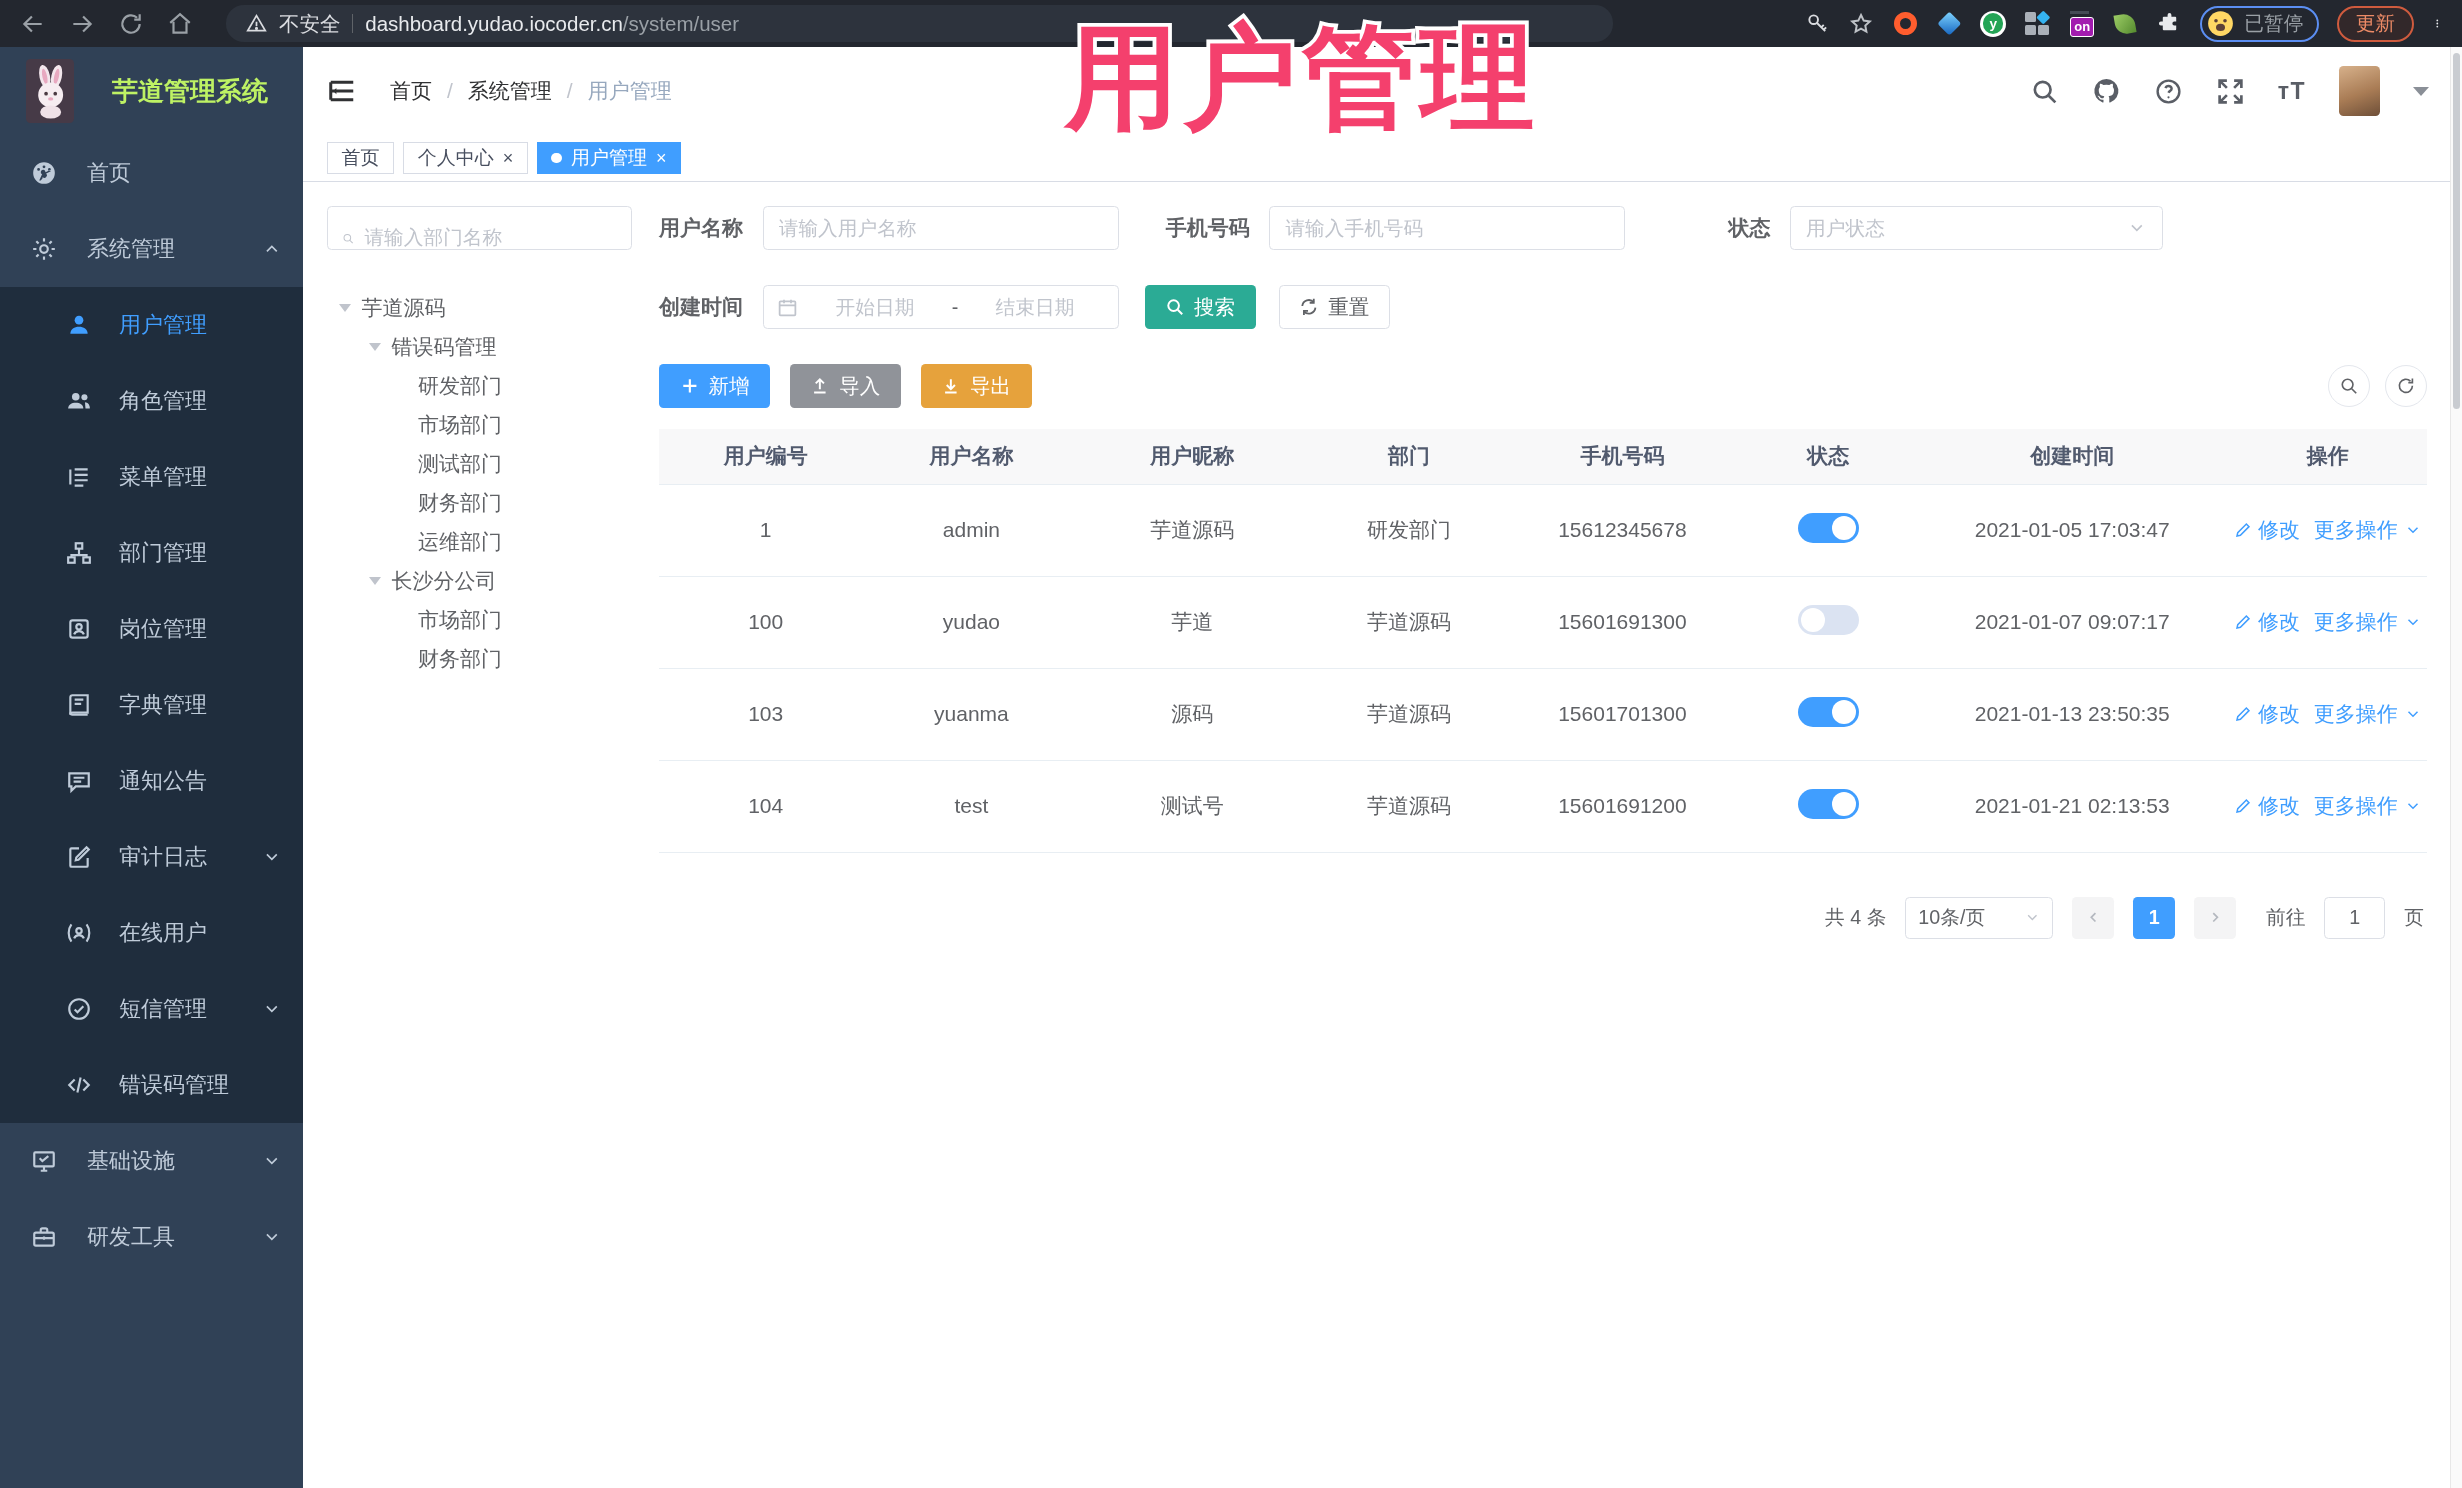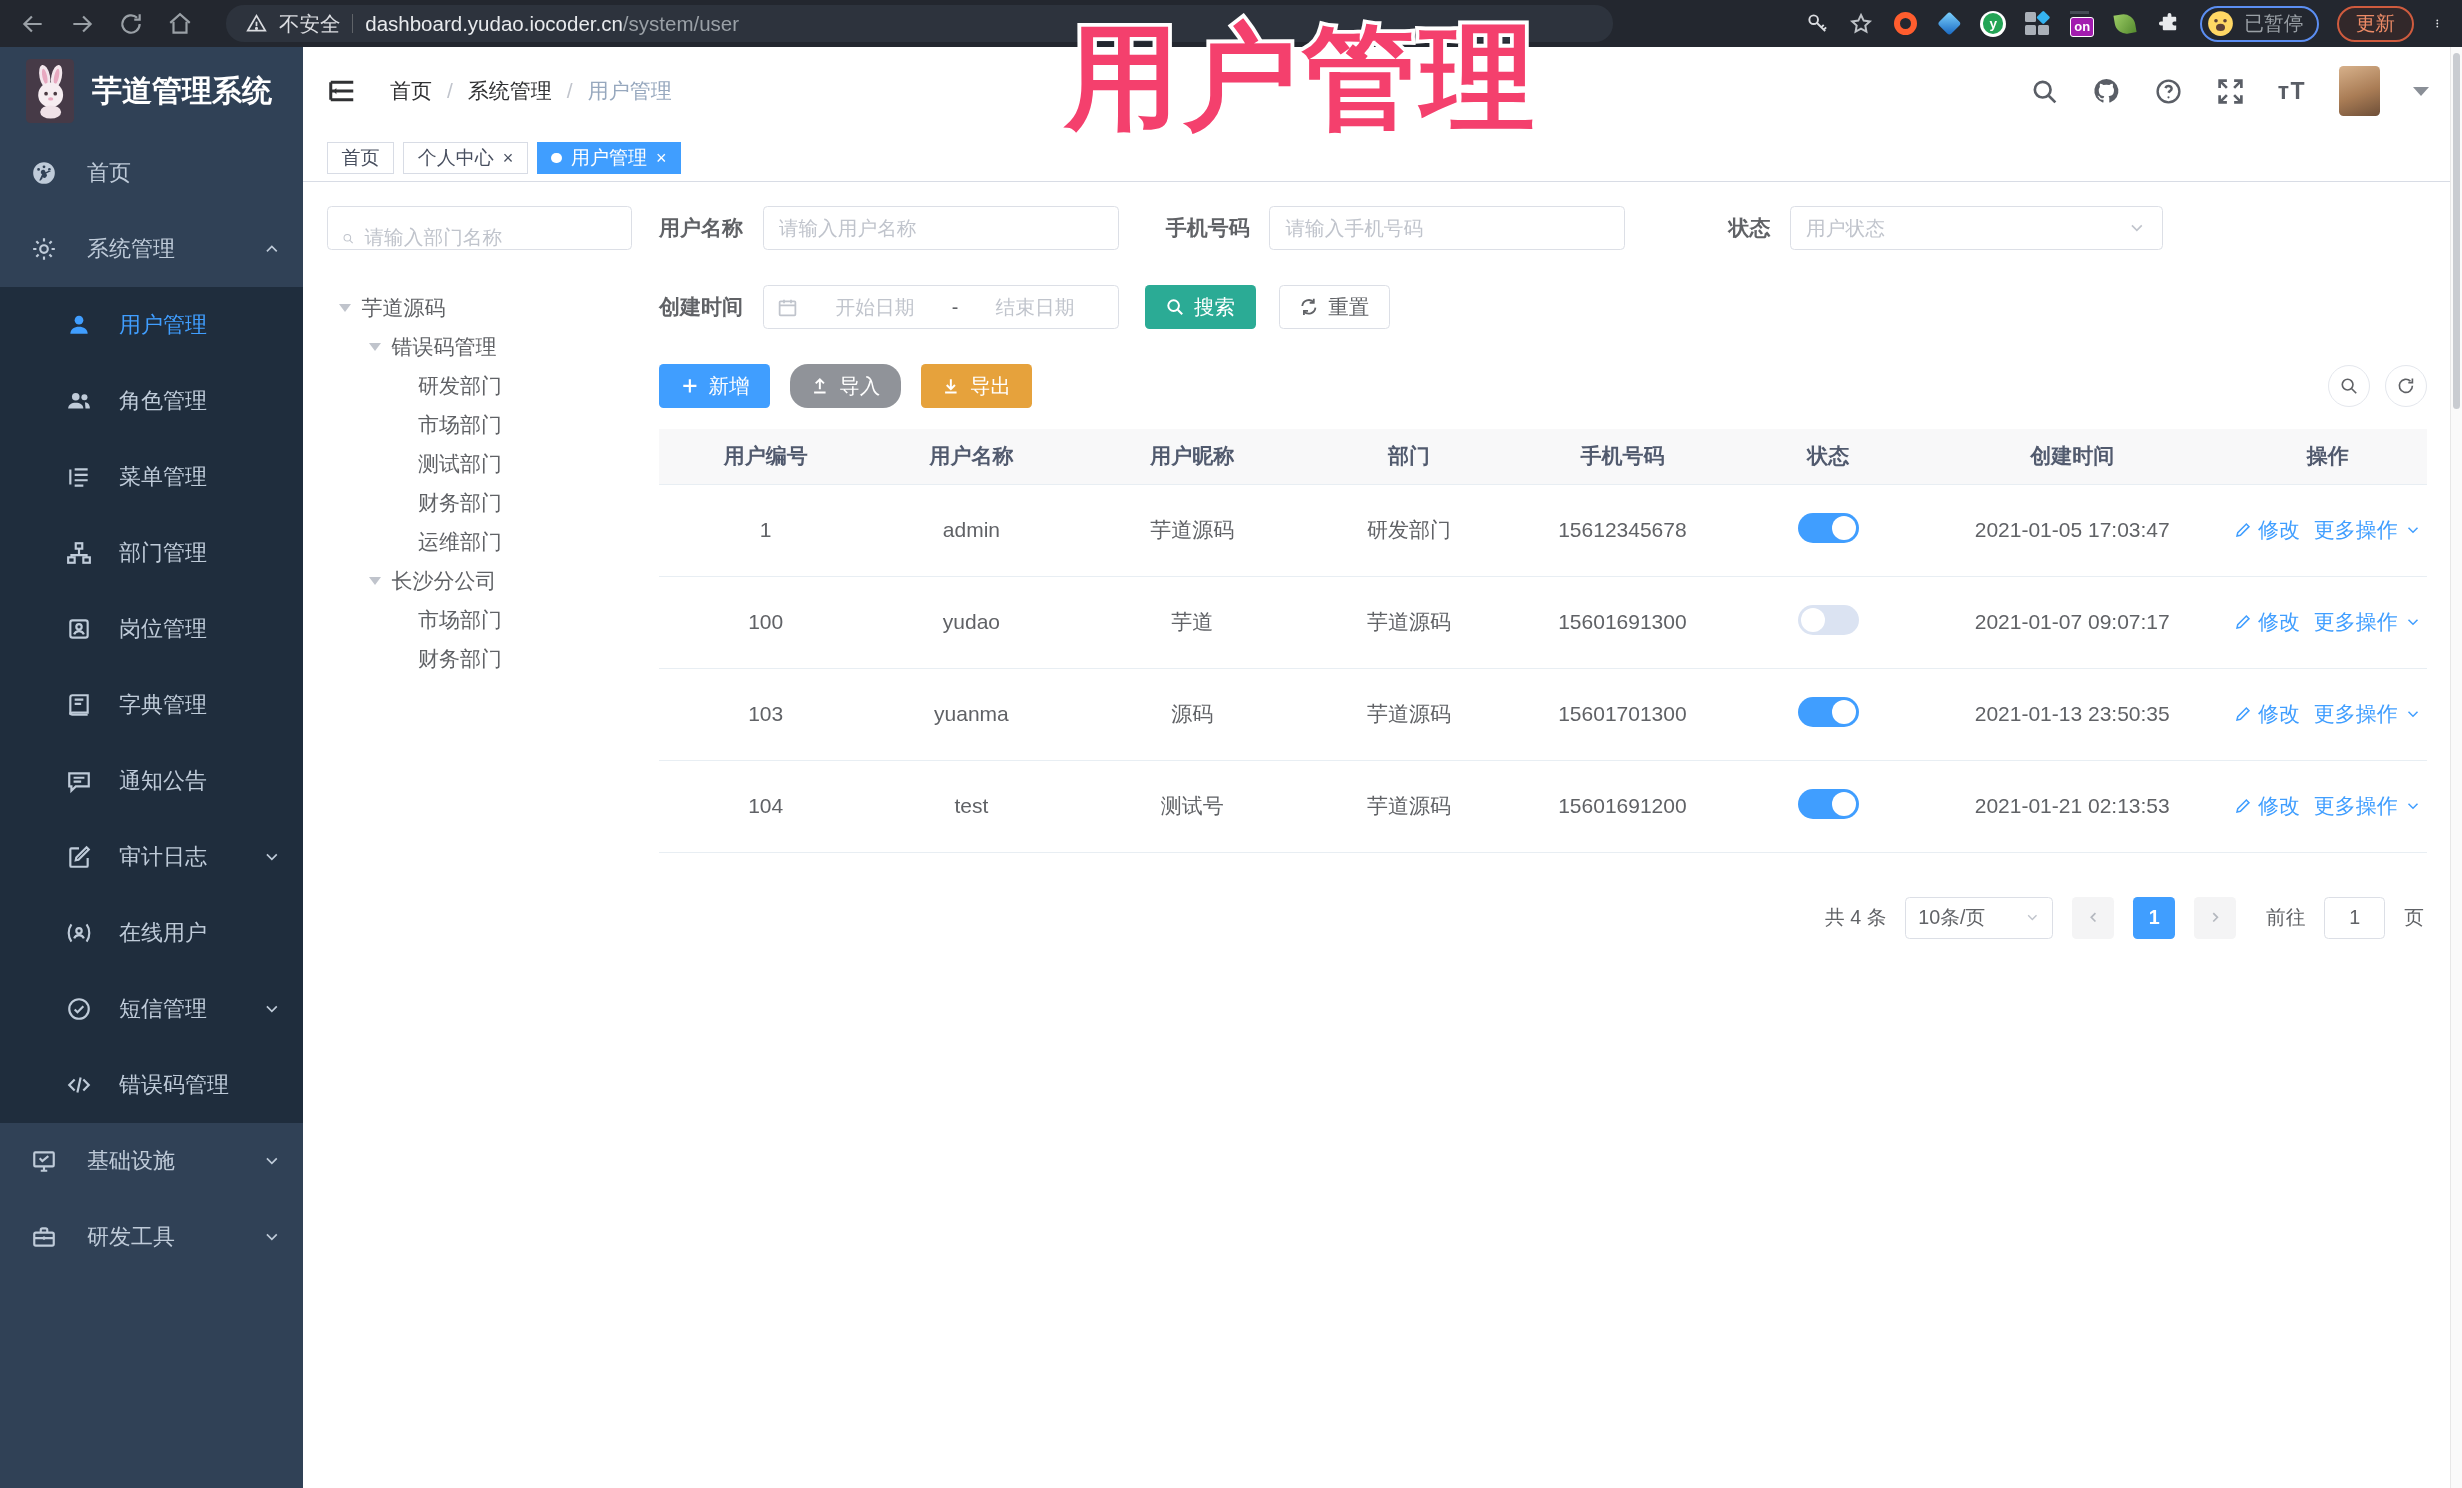--- a/index.html
+++ b/index.html
@@ -49,21 +49,21 @@
   .watermark { position:absolute; left:1065px; top:1.5px; z-index:60; font-size:114px;
     font-weight:bold; letter-spacing:4.5px; color:#f4406d;
     -webkit-text-stroke:7.6px #ffffff; paint-order:stroke fill; pointer-events:none; }
 
   
   .app { display:flex; height:1441px; position:relative; }
   .sidebar { width:303px; background:#304156; color:#bfcbd9; flex-shrink:0; }
   .logo-row { height:88px; display:flex; align-items:center; gap:18px; padding-left:26px; }
   .logo-img { width:48px; height:64px; border-radius:4.5px; background:#463a47; display:flex;
     align-items:center; justify-content:center; overflow:hidden; }
-  .logo-title { color:#ffffff; font-size:30px; font-weight:bold; }
+  .logo-title { color:#bef264; font-size:26px; font-weight:bold;margin-left:20px; }
   .menu-item { height:76px; display:flex; align-items:center; padding:0 21px 0 30px;
     font-size:22px; cursor:pointer; }
   .menu-item .micon { width:27px; height:27px; margin-right:30px; color:#bfcbd9; }
   .menu-item .chev { margin-left:auto; width:19.7px; height:19.7px; color:#bfcbd9; }
   .submenu { background:#1f2d3d; }
   .submenu .menu-item { padding-left:65px; }
   .submenu .menu-item .micon { margin-right:27px; }
   .menu-item.active { color:#409eff; }
   .menu-item.active .micon { color:#409eff; }
 
@@ -120,21 +120,21 @@
   .date-range svg { width:21px; height:21px; flex-shrink:0; }
   .date-range .dtxt { flex:1; text-align:center; }
   .date-range .dsep { color:#606266; }
   .btn { display:inline-flex; align-items:center; gap:9px; height:44px; padding:0 19.7px;
     border-radius:4.5px; font-size:20.5px; cursor:pointer; border:0.8px solid transparent; }
   .btn svg { width:19.7px; height:19.7px; }
   .btn-search { background:#2bab95; color:#fff; margin-left:26px; }
   .btn-reset { background:#fff; color:#606266; border-color:#dcdfe6; margin-left:23px; }
   .toolbar { display:flex; align-items:center; margin:4.5px 0 21px; }
   .btn-add { background:#409eff; color:#fff;justify-content:center; }
-  .btn-import { background:#909399; color:#fff; margin-left:19.7px;border-radius:18px; }
+  .btn-import { background:#909399; color:#fff; margin-left:19.7px; }
   .btn-export { background:#e6a23c; color:#fff; margin-left:19.7px; }
   .circle-btn { width:42px; height:42px; border-radius:50%; border:0.8px solid #e4e7ed;
     display:flex; align-items:center; justify-content:center; color:#606266; background:#fff;
     cursor:pointer; }
   .circle-btn svg { width:19.7px; height:19.7px; }
   .toolbar .spacer { flex:1; }
   .toolbar .circle-btn + .circle-btn { margin-left:15px; }
 
   table.user-table { width:100%; border-collapse:collapse; }
   .user-table th { height:55px; background:#f8f8f9; color:#515a6e; font-size:21px;

